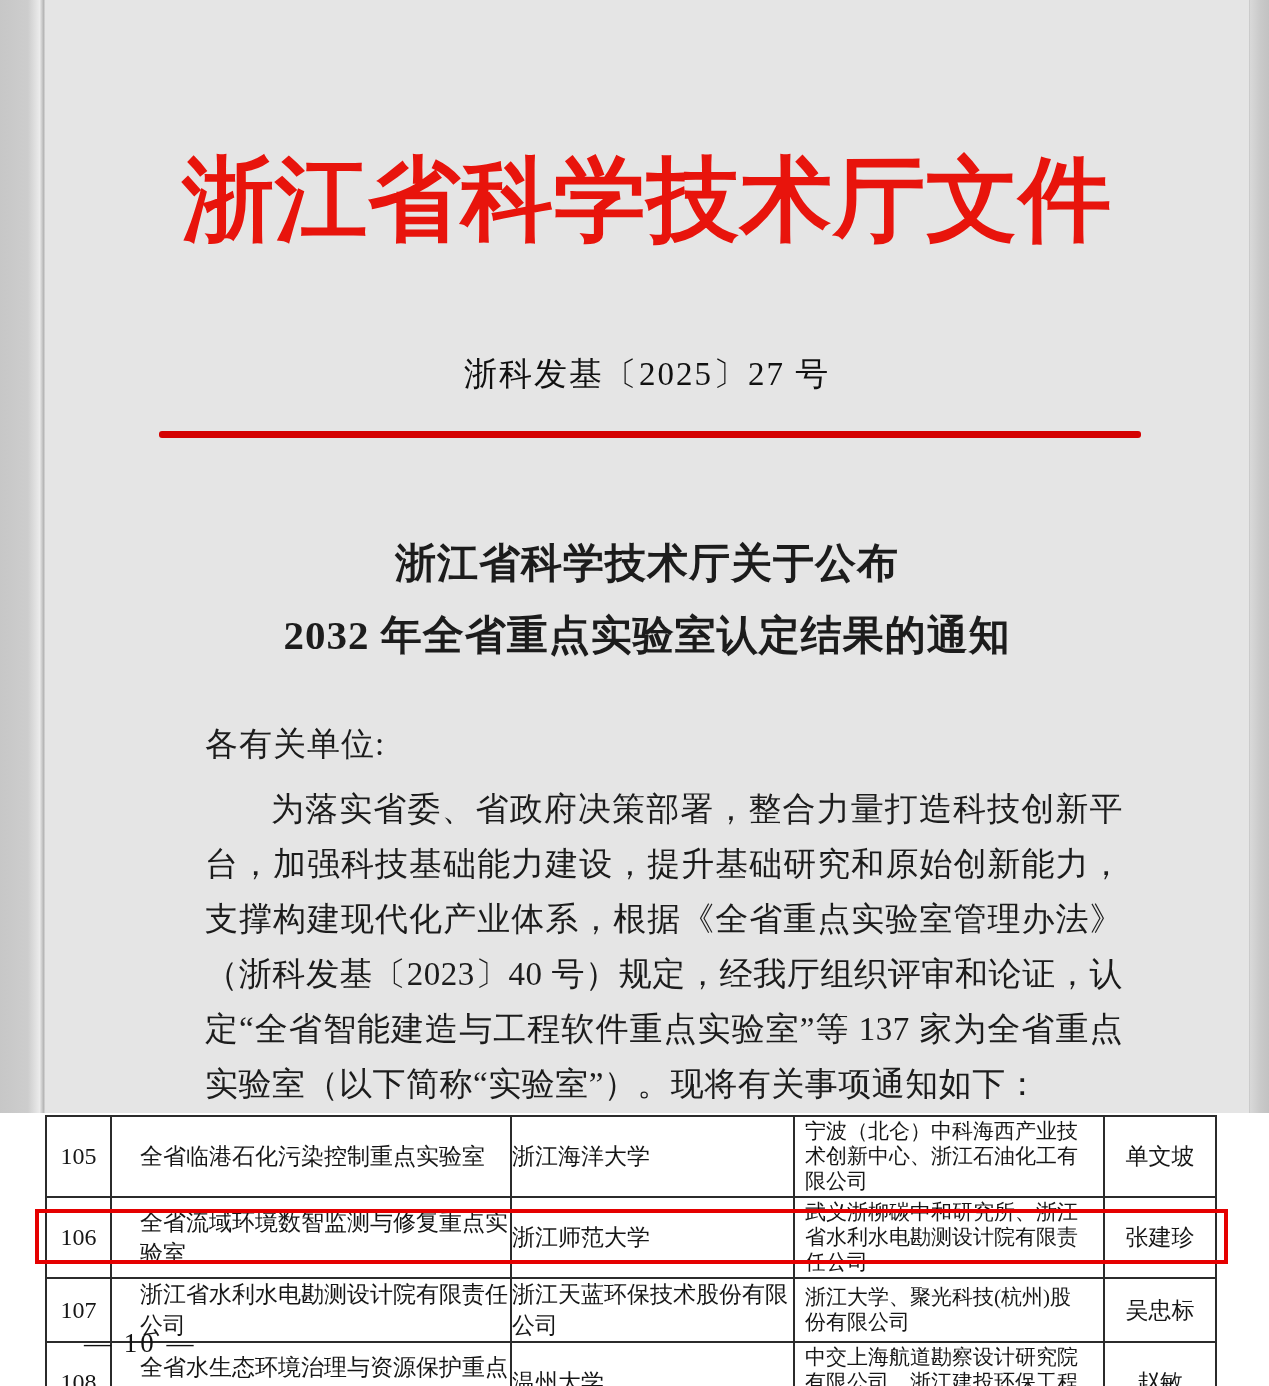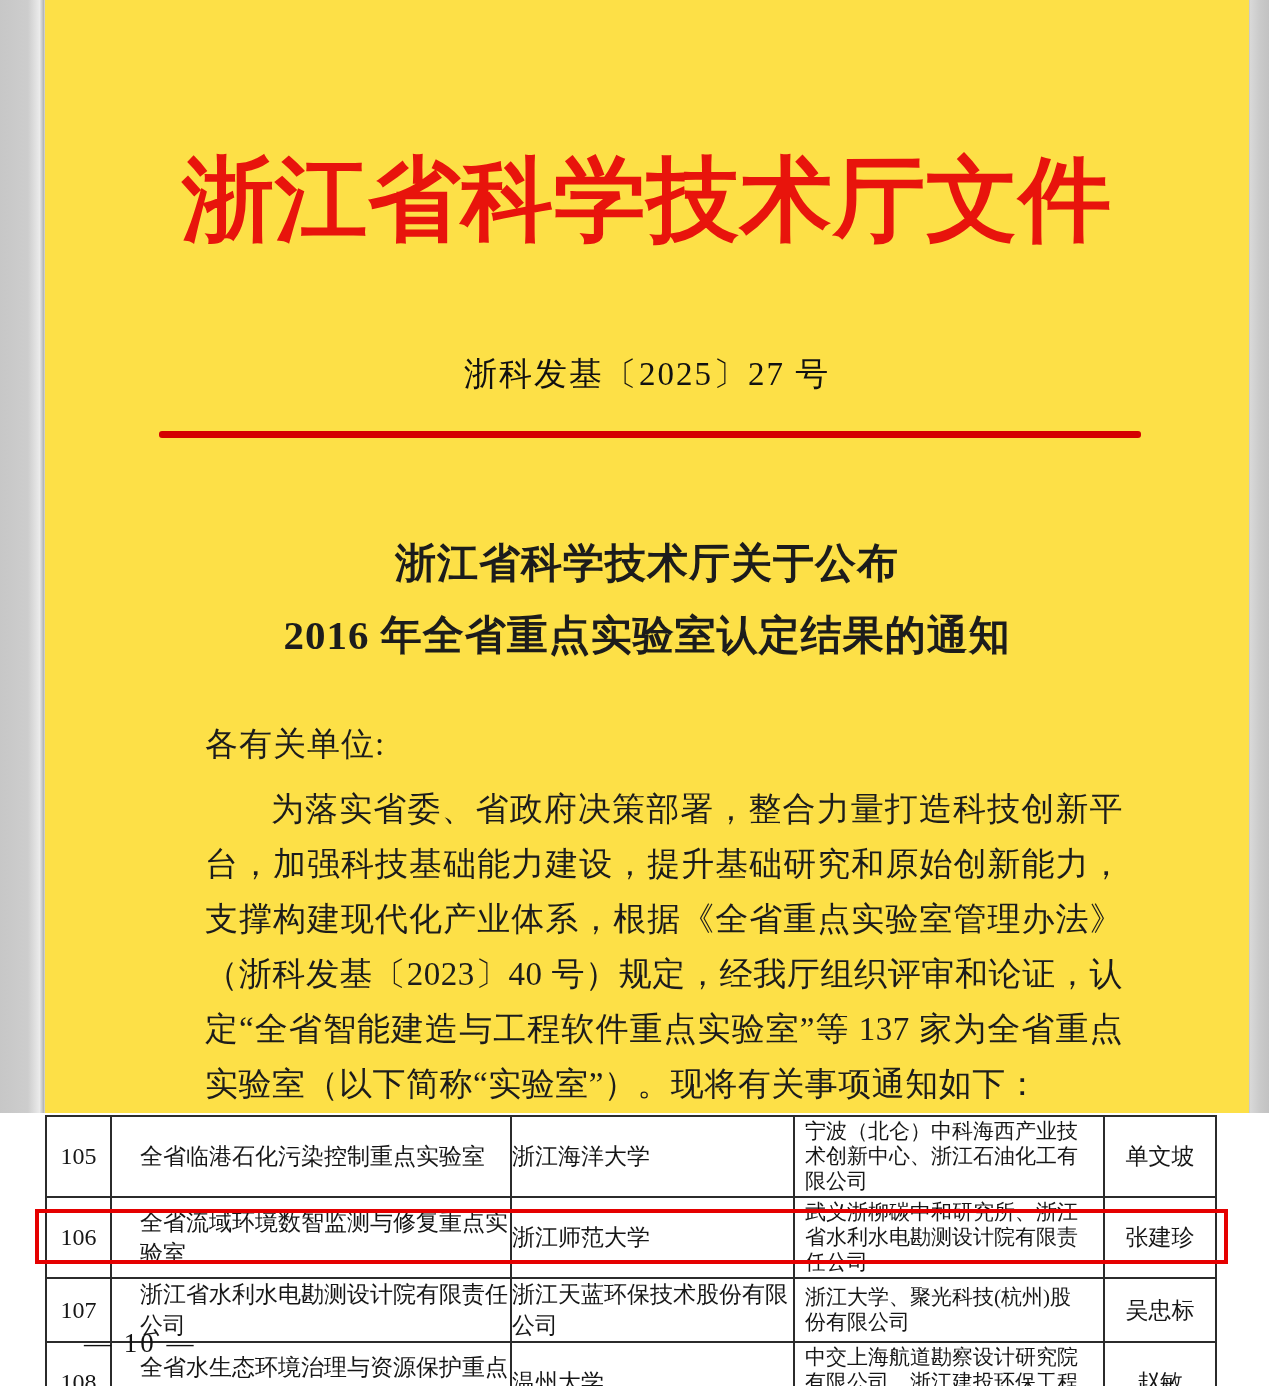--- a/index.html
+++ b/index.html
@@ -17,21 +17,21 @@
     position: absolute; left: 0; top: 0; width: 45px; height: 1113px;
     background: linear-gradient(to right, #c7c7c7 0%, #cdcdcd 62%, #ebebeb 88%, #b5b5b5 97%, #dcdcdc 100%);
   }
   .edge-right {
     position: absolute; left: 1248px; top: 0; width: 21px; height: 1113px;
     background: linear-gradient(to right, #b9b9b9 0%, #d8d8d8 12%, #c9c9c9 60%, #c2c2c2 100%);
   }
 
   .page-content {
     position: absolute; left: 45px; top: 0; width: 1204px; height: 1113px;
-    background: #fde047;
+    background: #e5e5e5;
   }
 
   .doc-title {
     position: absolute; top: 138px; left: 0; width: 100%;
     text-align: center;
     font-size: 92px; font-weight: bold; letter-spacing: 1px;
     white-space: nowrap;
   }
 
   .doc-number {
@@ -109,21 +109,21 @@
 <div class="page-content">
 
   <h1 class="doc-title" style="color:#e8140c;">浙江省科学技术厅文件</h1>
 
   <div class="doc-number">浙科发基〔2025〕27 号</div>
 
   <div class="red-rule" style="background:#d40000;"></div>
 
   <div class="notice-title">
     <div class="line">浙江省科学技术厅关于公布</div>
-    <div class="line">2016 年全省重点实验室认定结果的通知</div>
+    <div class="line">2032 年全省重点实验室认定结果的通知</div>
   </div>
 
   <div class="salutation">各有关单位:</div>
 
   <p class="body-paragraph">为落实省委、省政府决策部署，整合力量打造科技创新平台，加强科技基础能力建设，提升基础研究和原始创新能力，支撑构建现代化产业体系，根据《全省重点实验室管理办法》（浙科发基〔2023〕40 号）规定，经我厅组织评审和论证，认定“全省智能建造与工程软件重点实验室”等 137 家为全省重点实验室（以下简称“实验室”）。现将有关事项通知如下：</p>
 
 </div>
 
 <div class="table-area">
 

